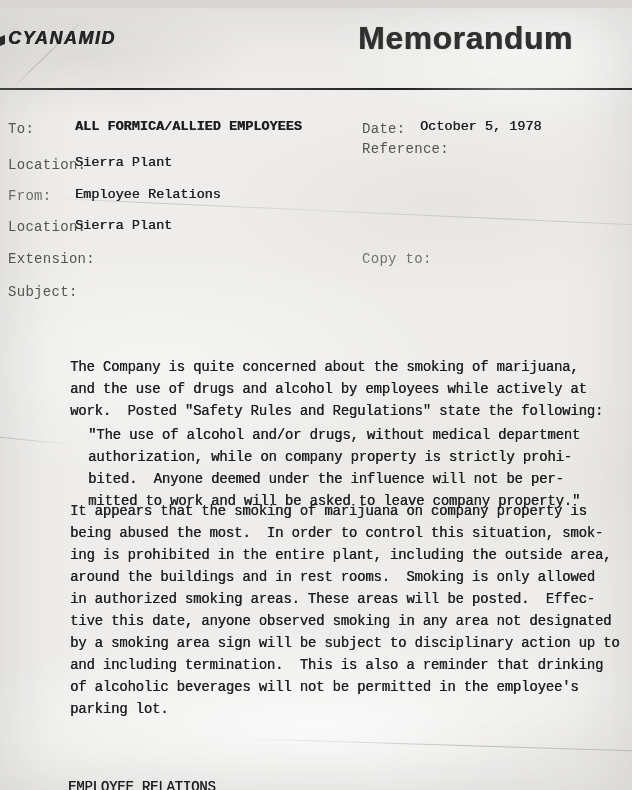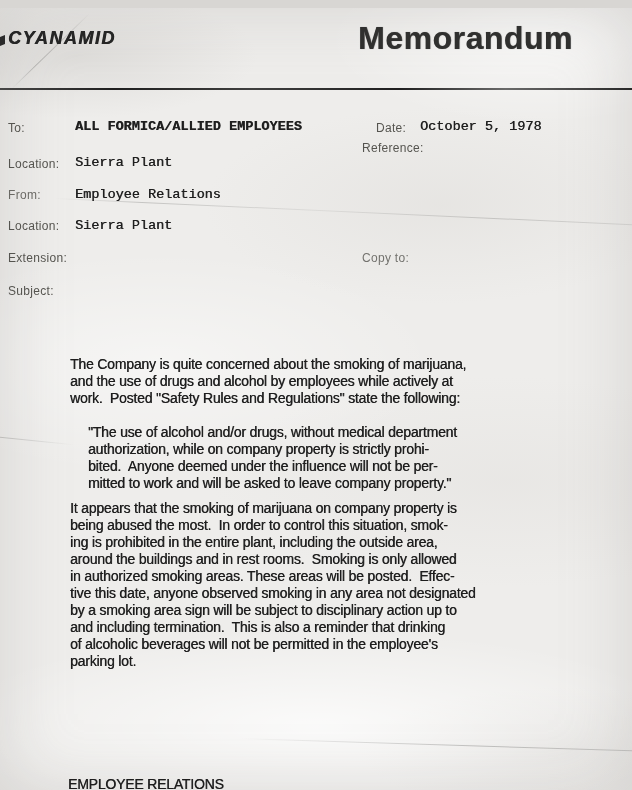--- a/index.html
+++ b/index.html
@@ -47,37 +47,37 @@
   }
   .rule {
     left: 0; top: 80px;
     width: 632px; height: 2px;
     background: linear-gradient(90deg,
       rgba(20,20,20,0.75) 0%, rgba(20,20,20,0.95) 18%,
       rgba(20,20,20,0.8) 40%, rgba(20,20,20,0.95) 63%,
       rgba(60,60,60,0.75) 80%, rgba(20,20,20,0.9) 100%);
   }
   .lbl {
-    font-family: Liberation Sans, sans-serif;
-    font-size: 12px;
+    font-family: Liberation Mono, monospace;
+    font-size: 14px;
     color: #55544f;
     letter-spacing: 0.3px;
   }
   .mono {
     font-family: "Liberation Mono", "DejaVu Sans Mono", monospace;
     font-size: 13.5px;
     color: #1e1e1e;
     white-space: pre;
     text-shadow: 0.4px 0 0 rgba(30,30,30,0.85);
   }
   .body-text {
-    font-family: Liberation Sans, sans-serif;
+    font-family: Liberation Mono, monospace;
     font-size: 14px;
     letter-spacing: -0.2px;
-    line-height: 17px;
+    line-height: 22px;
     color: #1d1d1d;
     white-space: pre;
     text-shadow: 0.4px 0 0 rgba(29,29,29,0.8);
   }
   .crease {
     height: 1px;
     pointer-events: none;
   }
   .speck {
     left: 0; top: 28px;
@@ -100,21 +100,21 @@
               background:linear-gradient(90deg, rgba(120,120,118,0.4), rgba(120,120,118,0.0));"></div>
   <div class="abs crease" style="left:240px; top:730px; width:395px; transform:rotate(1.8deg); transform-origin:left center;
               background:linear-gradient(90deg, rgba(125,125,123,0.0), rgba(125,125,123,0.2) 25%, rgba(110,110,108,0.38) 60%, rgba(110,110,108,0.3));"></div>
 
   <div class="abs logo">CYANAMID</div>
   <div class="abs memo-title">Memorandum</div>
   <div class="abs rule"></div>
 
   <div class="abs lbl" style="left:8px;   top:113px;">To:</div>
   <div class="abs mono" style="left:75px;  top:111px;font-weight:bold;">ALL FORMICA/ALLIED EMPLOYEES</div>
-  <div class="abs lbl" style="left:376px; top:113px;text-align:center;">Date:</div>
+  <div class="abs lbl" style="left:362px; top:113px;text-align:center;">Date:</div>
   <div class="abs mono" style="left:420px; top:111px;">October 5, 1978</div>
 
   <div class="abs lbl" style="left:8px;   top:149px;">Location:</div>
   <div class="abs mono" style="left:75px;  top:147px;">Sierra Plant</div>
   <div class="abs lbl" style="left:362px; top:133px;">Reference:</div>
   <div class="abs mono" style="left:440px; top:147px;"></div>
 
   <div class="abs lbl" style="left:8px;   top:180px; opacity:0.85;">From:</div>
   <div class="abs mono" style="left:75px;  top:179px;">Employee Relations</div>
 

